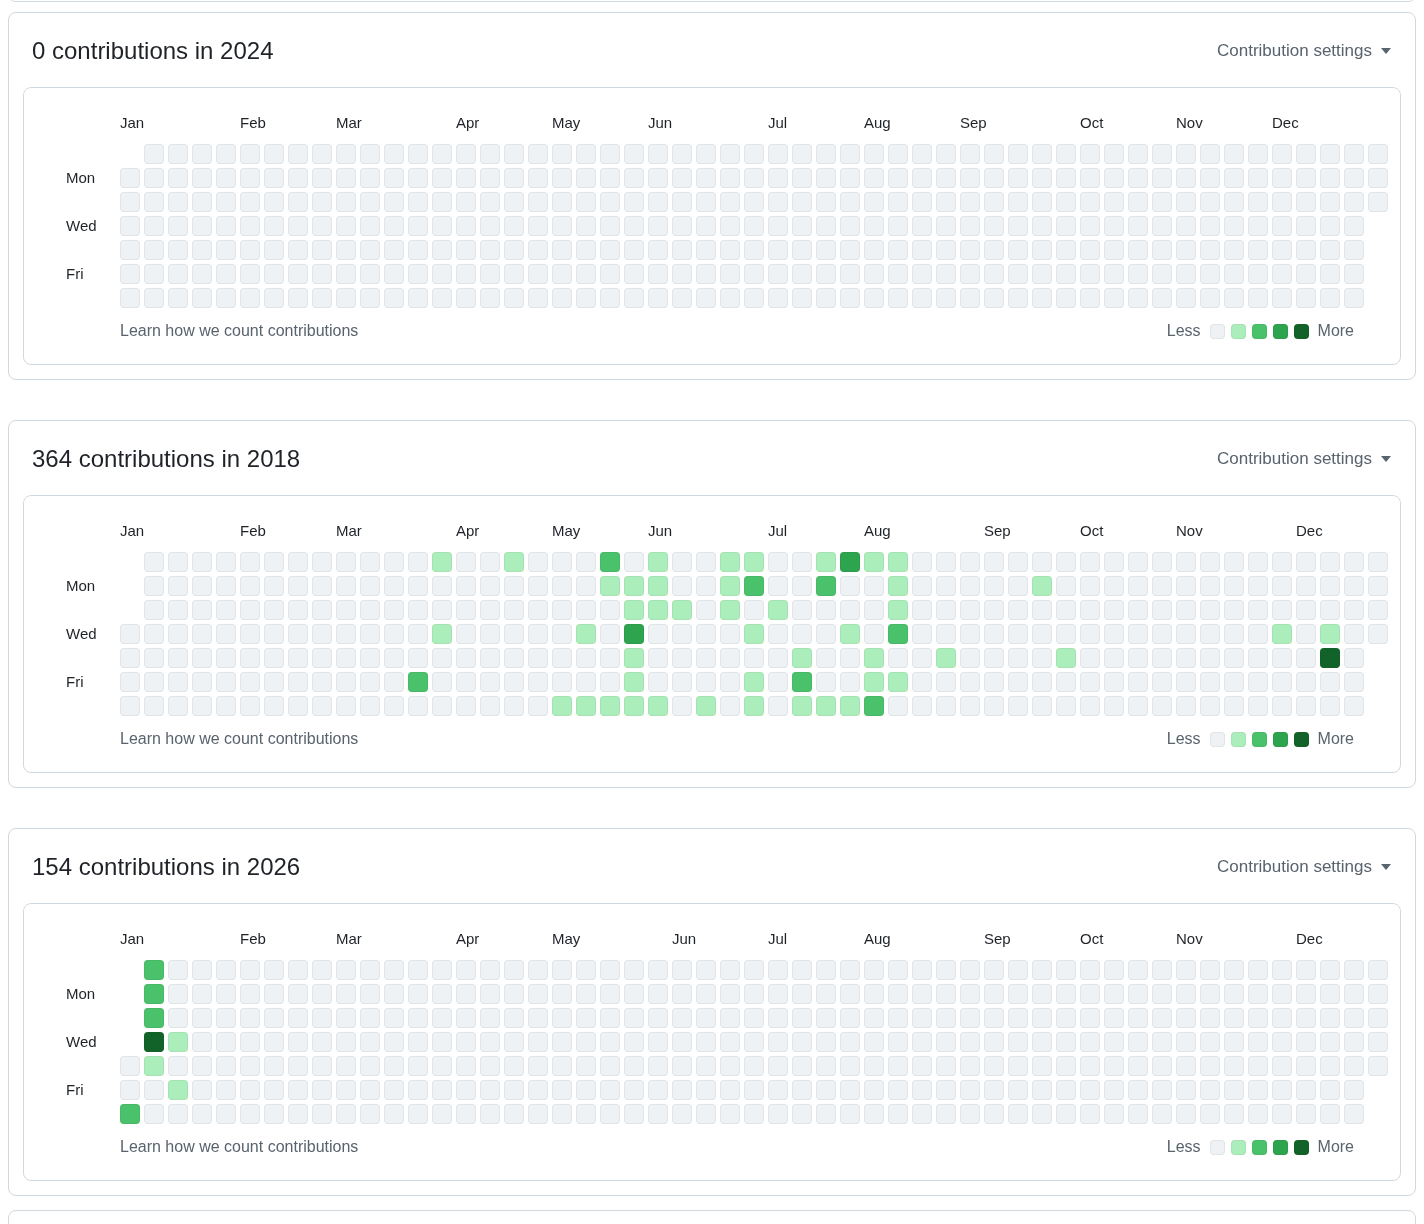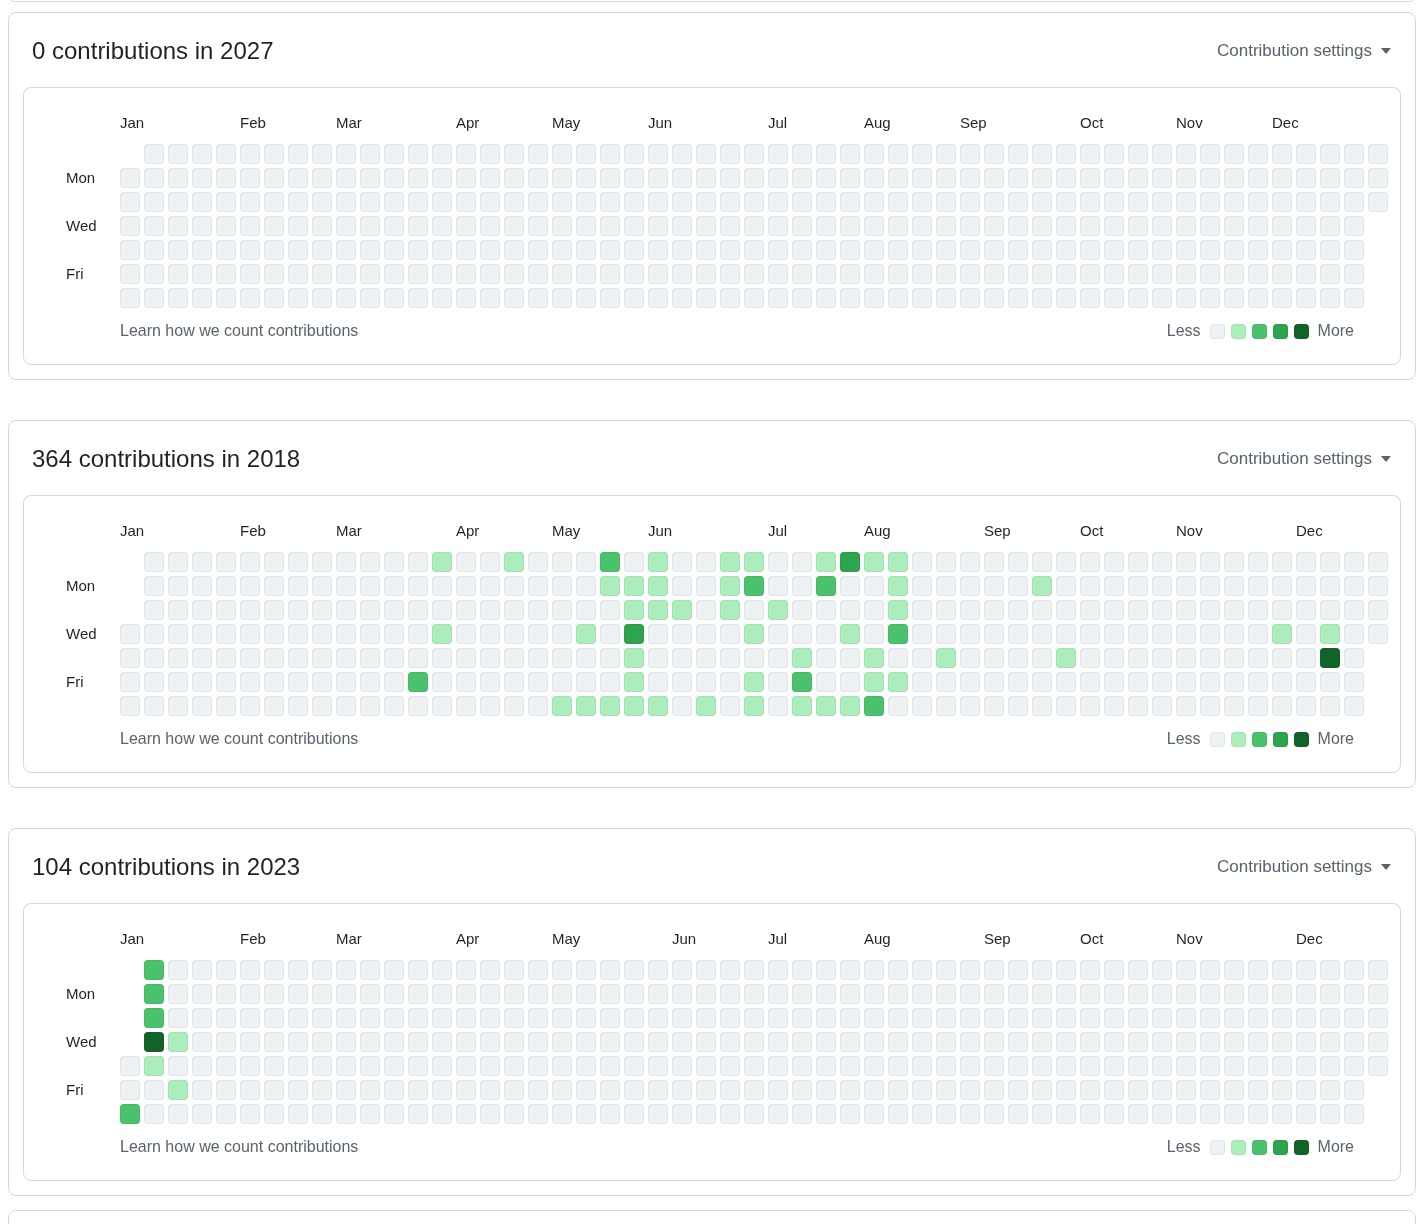--- a/index.html
+++ b/index.html
@@ -62,21 +62,21 @@
     border:1px solid #d1d9e0; border-radius:8px; background:#fff;
   }
 </style>
 </head>
 <body>
 
 <div class="edge-top"></div>
 
 <section class="panel">
   <div class="panel-header">
-    <h2 class="panel-title">0 contributions in 2027</h2>
+    <h2 class="panel-title">0 contributions in 2024</h2>
     <button class="settings-btn">
       <span>Contribution settings</span>
       <span class="caret"></span>
     </button>
   </div>
   <div class="card">
     <div class="months">
         <span class="month-label" style="left: 0px;">Jan</span>
         <span class="month-label" style="left: 120px;">Feb</span>
         <span class="month-label" style="left: 216px;">Mar</span>
@@ -891,21 +891,21 @@
             <span class="swatch" style="background: rgb(17, 99, 41);"></span>
           </span>
         <span>More</span>
       </div>
     </div>
   </div>
 </section>
 
 <section class="panel">
   <div class="panel-header">
-    <h2 class="panel-title">104 contributions in 2023</h2>
+    <h2 class="panel-title">154 contributions in 2026</h2>
     <button class="settings-btn">
       <span>Contribution settings</span>
       <span class="caret"></span>
     </button>
   </div>
   <div class="card">
     <div class="months">
         <span class="month-label" style="left: 0px;">Jan</span>
         <span class="month-label" style="left: 120px;">Feb</span>
         <span class="month-label" style="left: 216px;">Mar</span>

